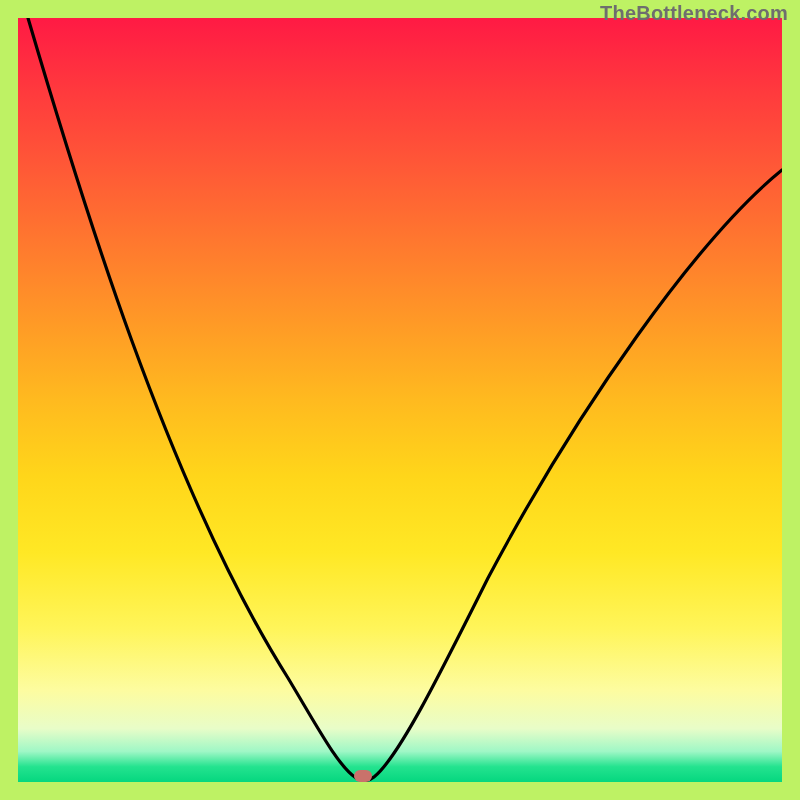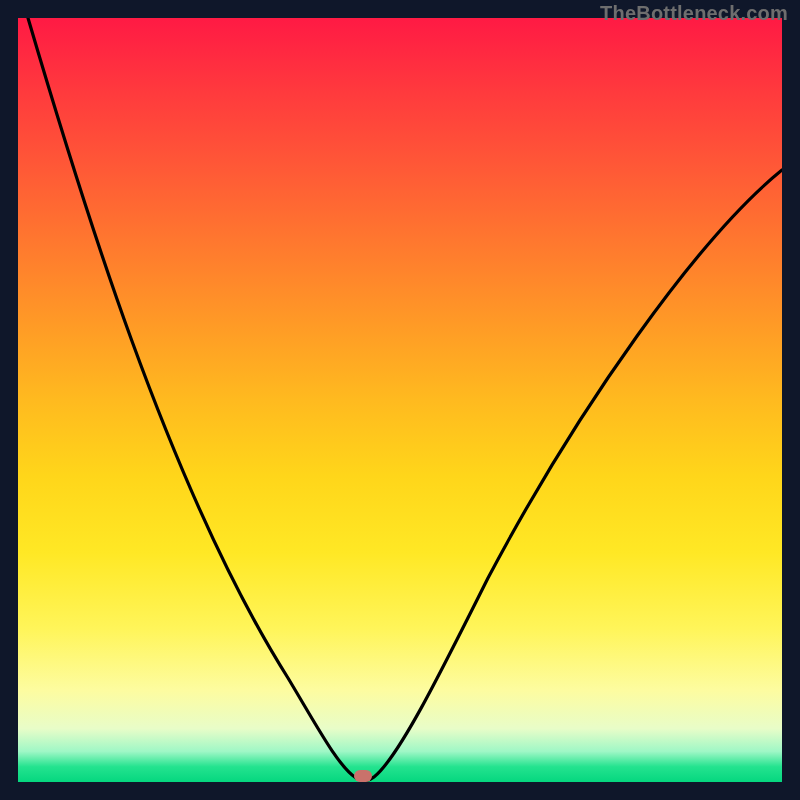--- a/index.html
+++ b/index.html
@@ -1,16 +1,16 @@
 <!DOCTYPE html>
 <html><head>
 <meta charset="utf-8">
 <style>
   html,body{margin:0;padding:0;width:800px;height:800px;overflow:hidden;background:#000;font-family:Arial,Helvetica,sans-serif}
-  .frame{position:relative;width:800px;height:800px;background:#0f172a}
+  .frame{position:relative;width:800px;height:800px;background:#bef264}
   .plot{position:absolute;left:18px;top:18px;width:764px;height:764px;overflow:hidden}
   .gradient{position:absolute;inset:0;
     background:linear-gradient(to bottom,
       #ff1a44 0%,
       #ff3b3d 10%,
       #ff5a36 20%,
       #ff7a2e 30%,
       #ff9a26 40%,
       #ffba1f 50%,
       #ffd61a 60%,

